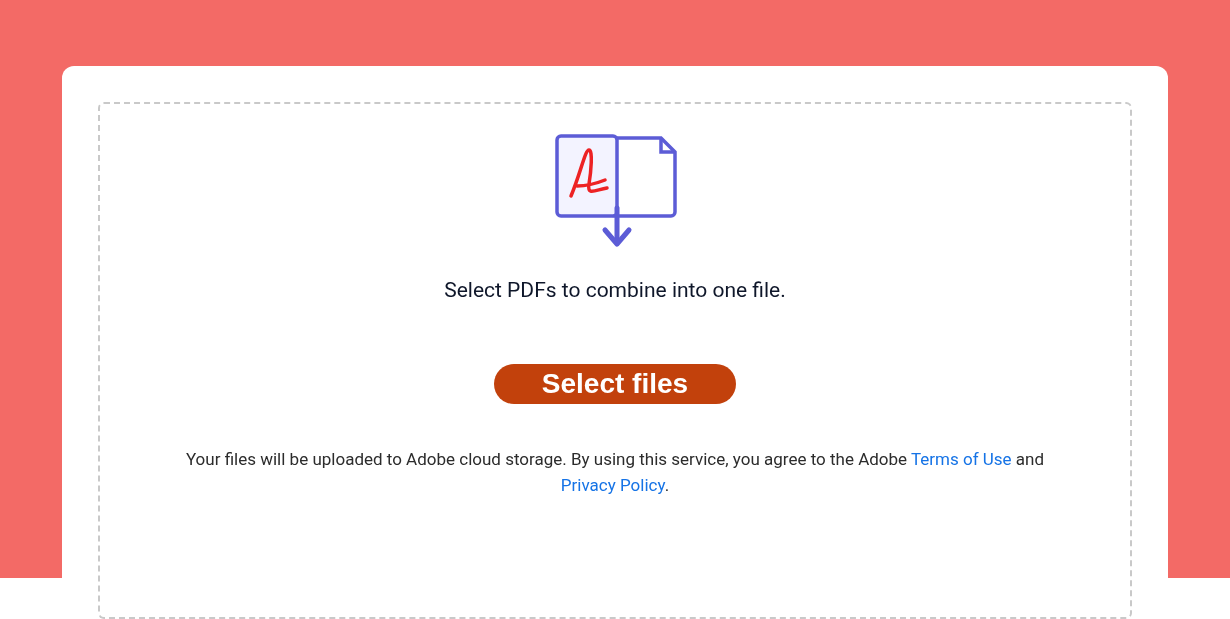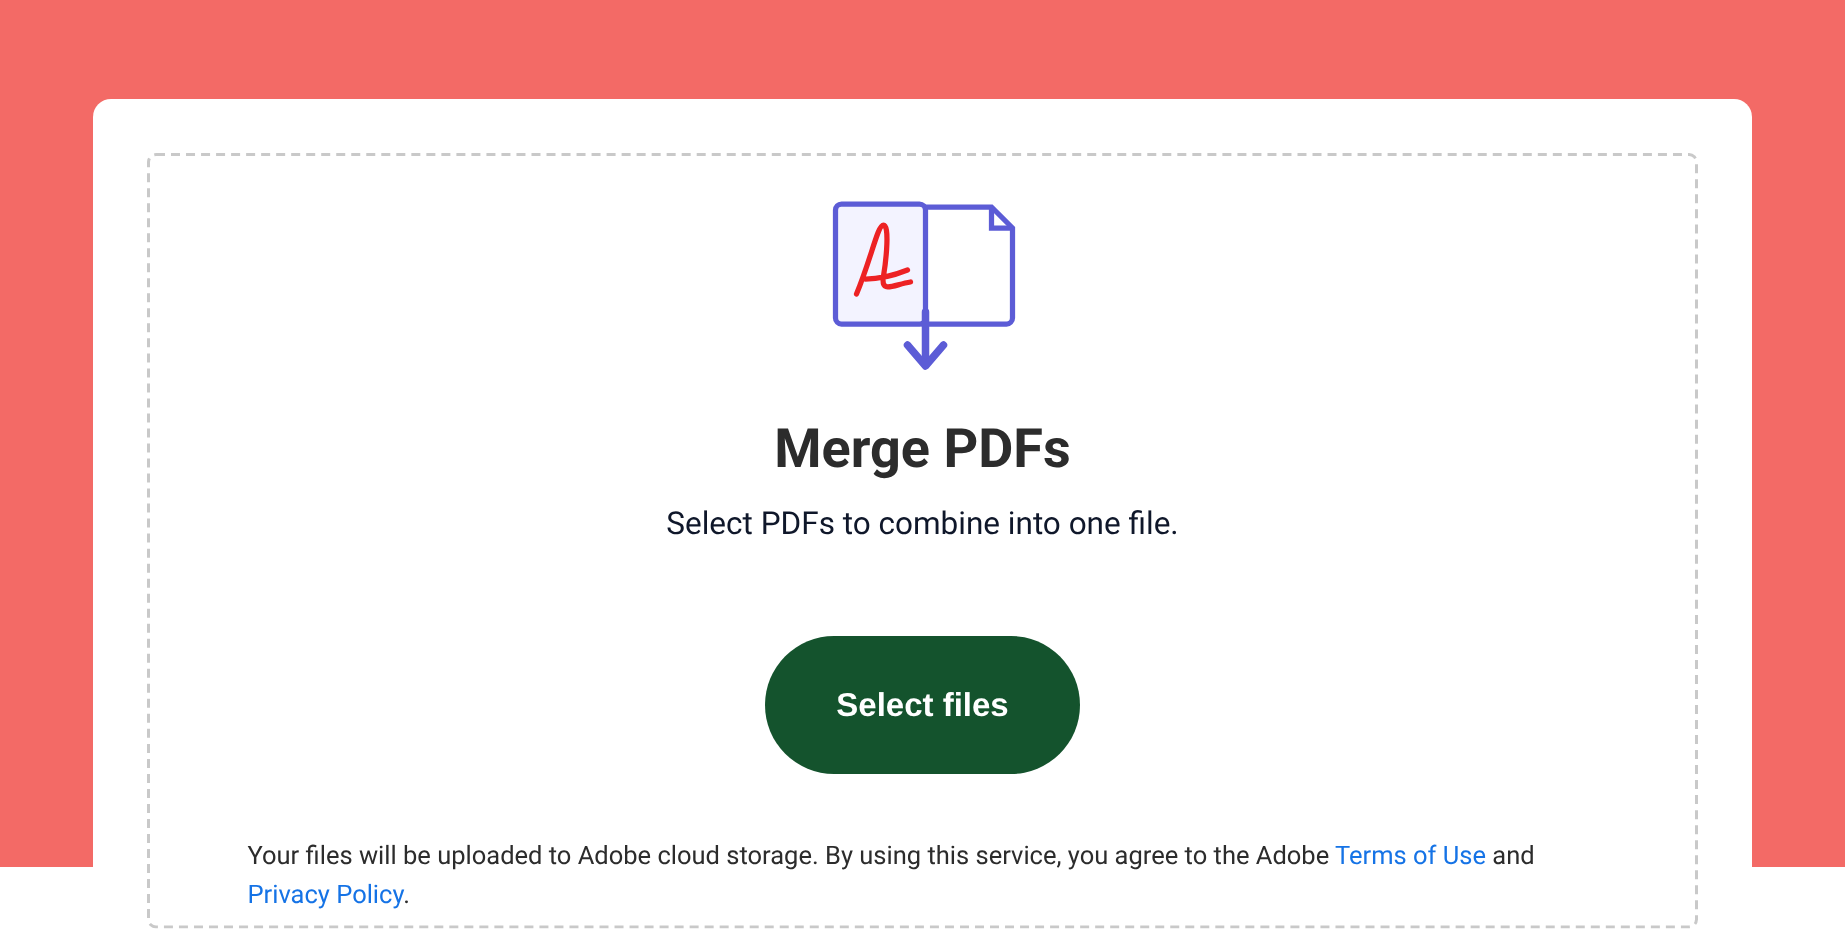--- a/index.html
+++ b/index.html
@@ -38,33 +38,34 @@
     font-weight: 700;
     color: #2c2c2c;
     margin-bottom: 18px;
   }
   .subtitle {
     font-size: 21px;
     color: #0f172a;
     margin-bottom: 62px;
   }
   .select-btn {
-    background: #14532d;
+    background: #c2410c;
     color: #ffffff;
     border: none;
     border-radius: 999px;
-    padding: 33px 48px;
-    font-size: 22px;
+    padding: 4px 48px;
+    font-size: 28px;
     font-weight: 700;
     cursor: pointer;
   }
   .legal {
     margin-top: 42px;
     font-size: 17px;
     color: #2c2c2c;
+    text-align: center;
     max-width: 900px;
     line-height: 1.55;
   }
   .legal a { color: #1573e6; text-decoration: none; cursor: pointer; }
 </style>
 </head>
 <body>
 
 <div class="bg">
   <div class="card">
@@ -89,21 +90,20 @@
                      C 40 56, 50 54, 60 50" fill="none" stroke="#ed2224" stroke-width="3.5" stroke-linecap="round" stroke-linejoin="round"></path>
           </g>
 
           <g stroke="#5c5cd6" stroke-width="5" fill="none" stroke-linecap="round" stroke-linejoin="round">
             <line x1="72" y1="78" x2="72" y2="112"></line>
             <polyline points="60,100 72,114 84,100"></polyline>
           </g>
         </svg>
       </div>
 
-      <h1 class="title">Merge PDFs</h1>
       <p class="subtitle">Select PDFs to combine into one file.</p>
 
       <button class="select-btn">Select files</button>
 
       <p class="legal">
         <span>Your files will be uploaded to Adobe cloud storage.  By using this service, you agree to the Adobe </span><a>Terms of Use</a><span> and </span><a>Privacy Policy</a><span>.</span>
       </p>
 
     </div>
   </div>

